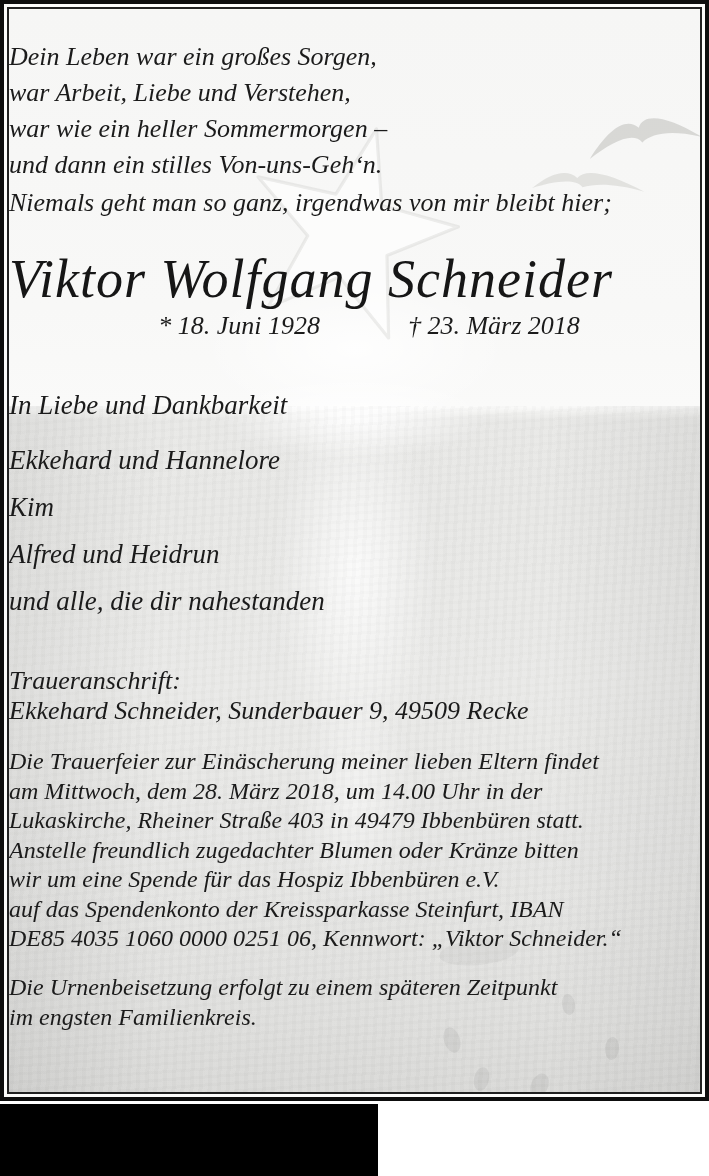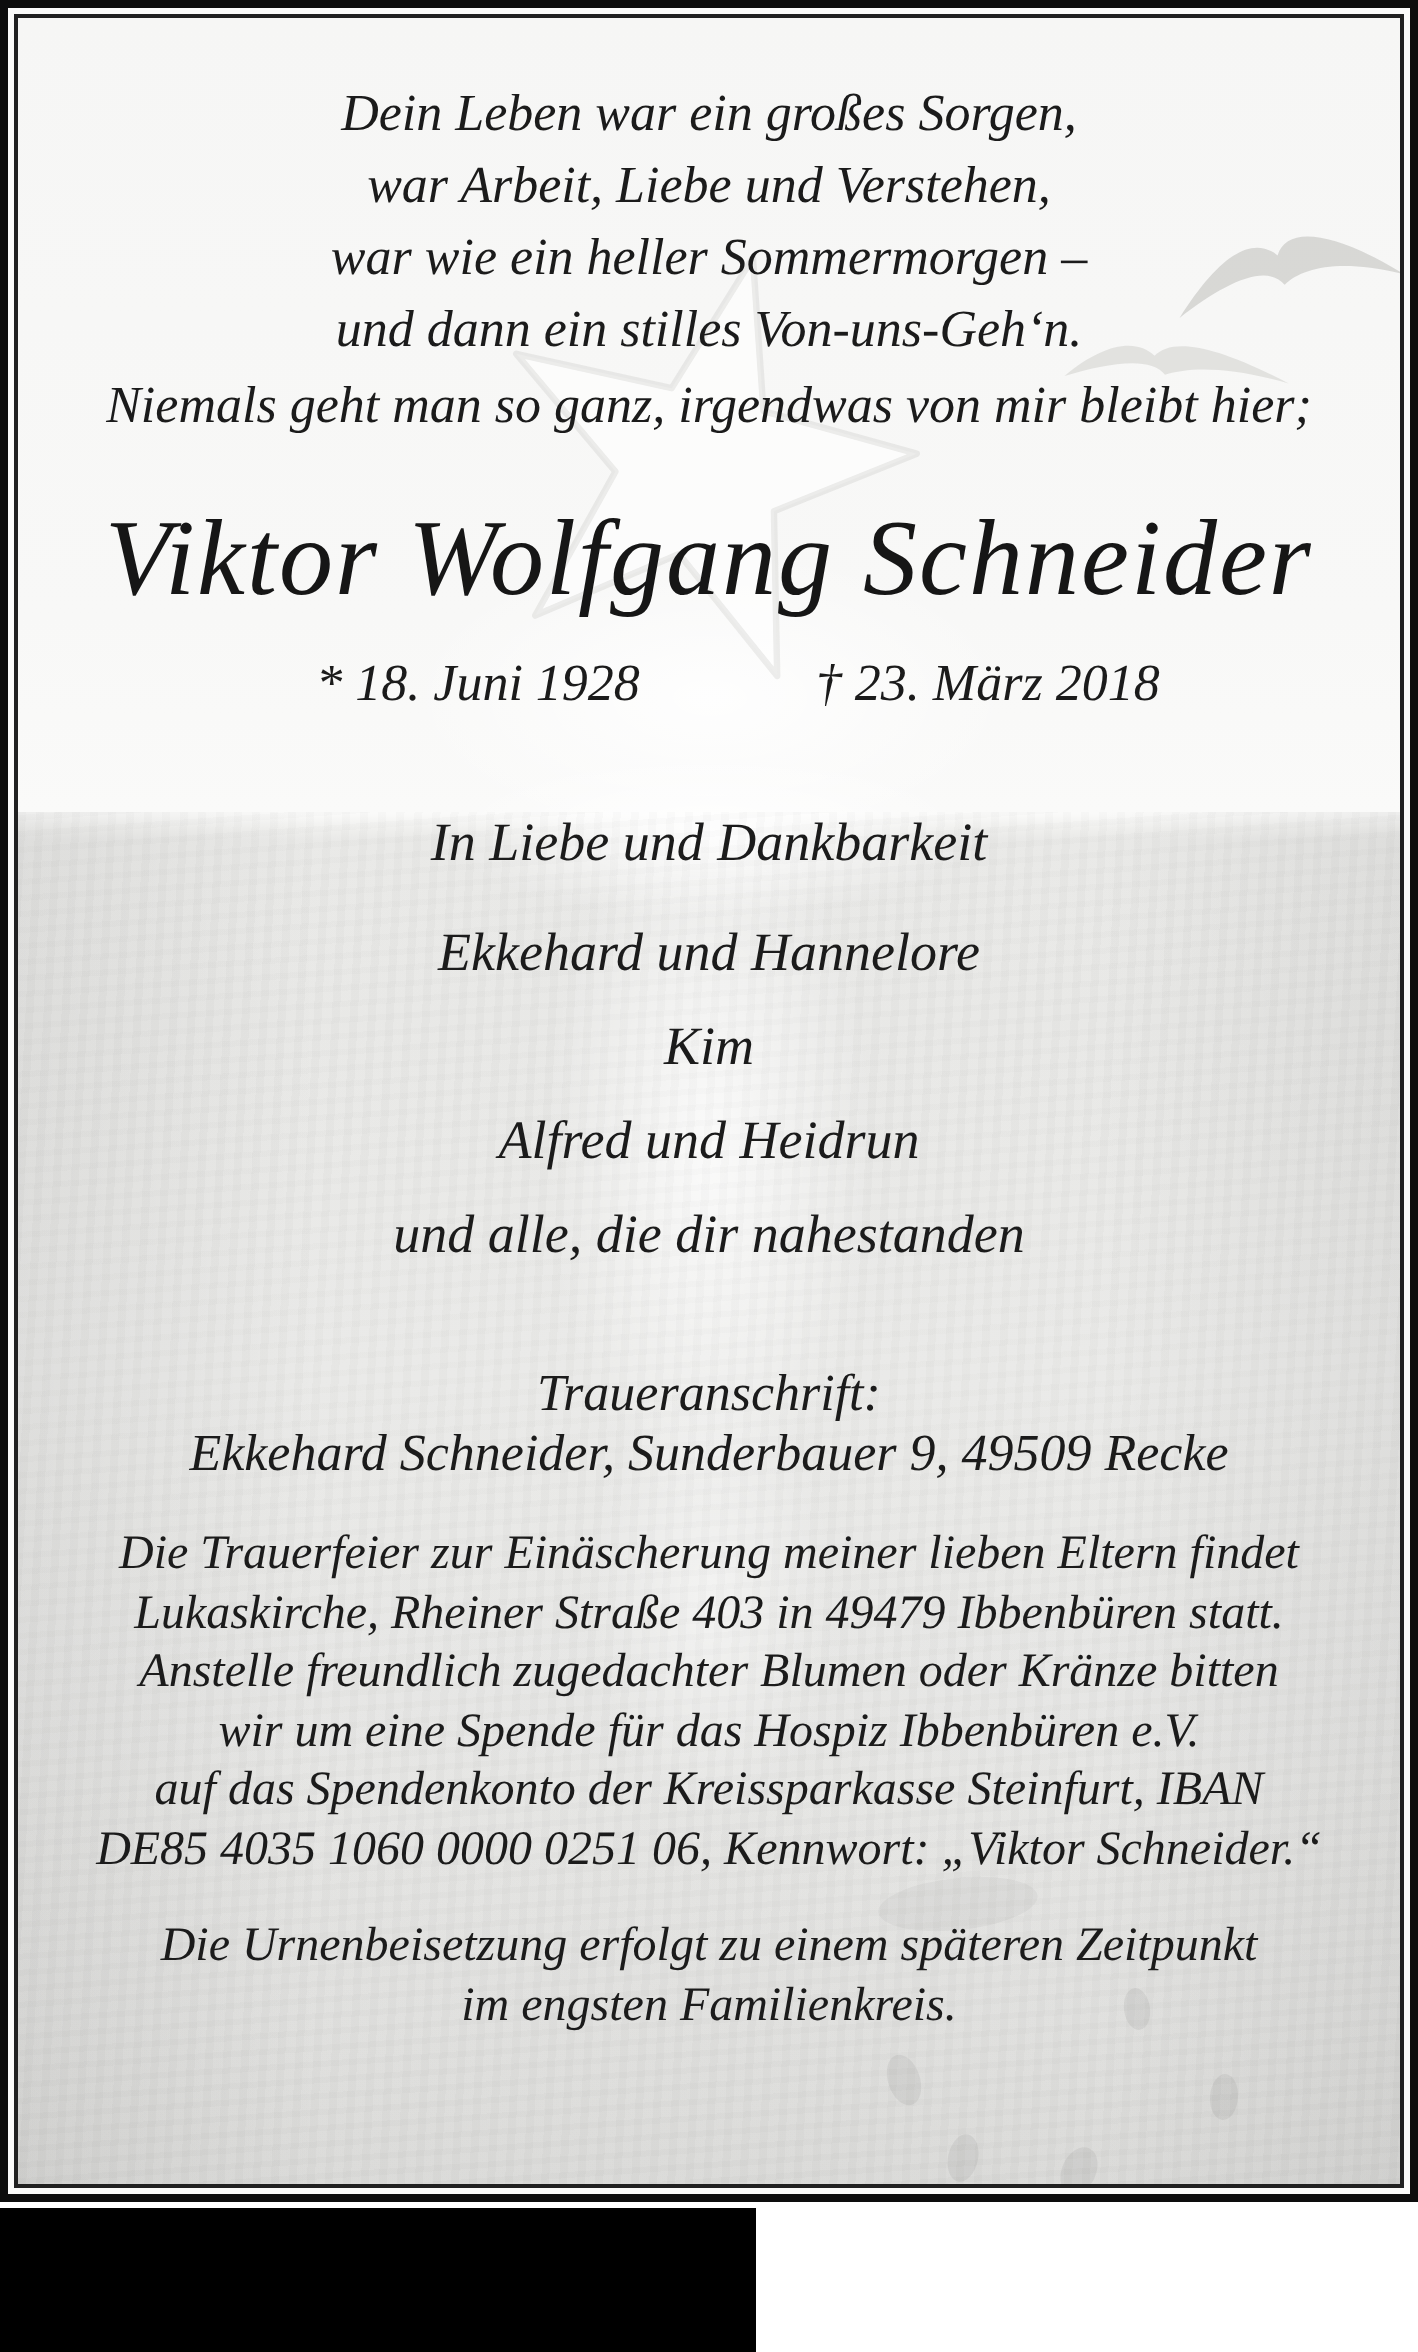--- a/index.html
+++ b/index.html
@@ -59,32 +59,32 @@
   .fp1 { left: 435px; top: 1018px; width: 16px; height: 26px; transform: rotate(-18deg); }
   .fp2 { left: 465px; top: 1058px; width: 15px; height: 24px; transform: rotate(12deg); }
   .fp3 { left: 522px; top: 1064px; width: 17px; height: 25px; transform: rotate(24deg); }
   .fp4 { left: 596px; top: 1028px; width: 14px; height: 23px; transform: rotate(4deg); }
   .fp5 { left: 553px; top: 985px;  width: 13px; height: 21px; transform: rotate(-8deg); }
   .smudge { left: 430px; top: 930px; width: 80px; height: 26px; border-radius: 50%;
             background: rgba(0,0,0,0.035); transform: rotate(-6deg); z-index: 3; }
 
   .content {
     position: relative; z-index: 5;
-    text-align: center;
+    text-align: left;
     color: #1b1b1b;
     font-style: italic;
   }
   .content div, .content h1, .content span { white-space: nowrap; }
   .poem  { font-size: 26px; line-height: 36px; margin-top: 30px; }
   .poem2 { font-size: 26px; line-height: 31px; margin-top: 4px; }
   .name  {
     font-size: 54px; line-height: 62px; margin: 30px 0 0 0;
     font-weight: normal; letter-spacing: 1px; color: #161616;
   }
-  .dates { font-size: 26px; line-height: 32px; margin-top: 16px;
+  .dates { font-size: 26px; line-height: 32px; 
            display: flex; justify-content: center; gap: 88px; padding-left: 29px; }
   .intro { font-size: 27px; line-height: 32px; margin-top: 47px; }
   .mourners .mourner { font-size: 27px; line-height: 32px; margin-top: 15px; }
   .mourners .mourner:first-child { margin-top: 23px; }
   .address-block { font-size: 26px; line-height: 30px; margin-top: 49px; }
   .details { font-size: 24px; line-height: 29.5px; margin-top: 21px; }
   .urn     { font-size: 24px; line-height: 30px; margin-top: 18px; }
 
   .redaction {
     position: absolute; left: 0; top: 1104px;
@@ -151,20 +151,21 @@
         <div class="mourner">und alle, die dir nahestanden</div>
       </div>
 
       <div class="address-block">
         <div>Traueranschrift:</div>
         <div>Ekkehard Schneider, Sunderbauer 9, 49509 Recke</div>
       </div>
 
       <div class="details">
         <div>Die Trauerfeier zur Einäscherung meiner lieben Eltern findet</div>
+        <div>am Mittwoch, dem 28. März 2018, um 14.00 Uhr in der</div>
         <div>Lukaskirche, Rheiner Straße 403 in 49479 Ibbenbüren statt.</div>
         <div>Anstelle freundlich zugedachter Blumen oder Kränze bitten</div>
         <div>wir um eine Spende für das Hospiz Ibbenbüren e.V.</div>
         <div>auf das Spendenkonto der Kreissparkasse Steinfurt, IBAN</div>
         <div>DE85 4035 1060 0000 0251 06, Kennwort: „Viktor Schneider.“</div>
       </div>
 
       <div class="urn">
         <div>Die Urnenbeisetzung erfolgt zu einem späteren Zeitpunkt</div>
         <div>im engsten Familienkreis.</div>

